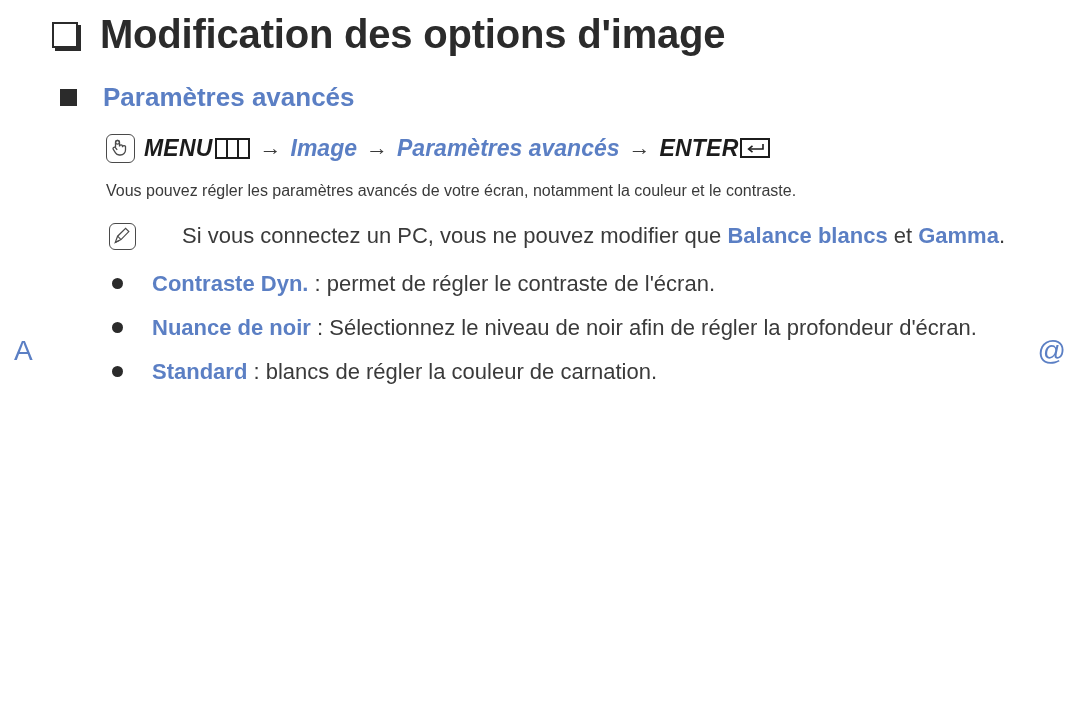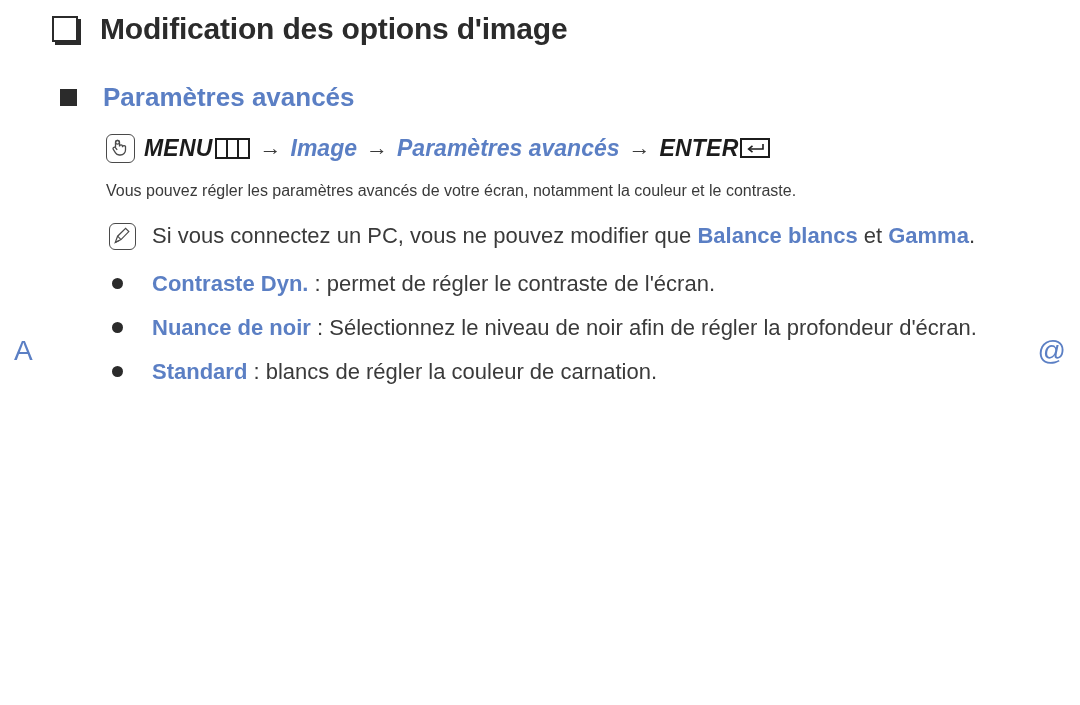--- a/index.html
+++ b/index.html
@@ -43,21 +43,21 @@
   .title-marker {
     width: 22px;
     height: 22px;
     border: 2.5px solid #2b2b2b;
     box-shadow: 3px 3px 0 0 #2b2b2b;
     background: #ffffff;
     margin-right: 22px;
     flex: none;
   }
   .title-text {
-    font-size: 30px;
+    font-size: 40px;
     font-weight: bold;
     color: #2b2b2b;
     letter-spacing: -0.2px;
     white-space: nowrap;
   }
 
   
   .section-row {
     position: absolute;
     left: 60px;
@@ -166,20 +166,21 @@
     margin-top: 12px;
     color: #3a3a3a;
     width: 930px;
   }
 
   
   .note-row {
     display: flex;
     margin-top: 16px;
     width: 912px;
+    gap: 30px;
   }
   .icon-note {
     width: 25px;
     height: 25px;
     border: 1.6px solid #4a4a4a;
     border-radius: 6px;
     flex: none;
     margin: 4px 16px 0 3px;
     position: relative;
     background: #fff;

